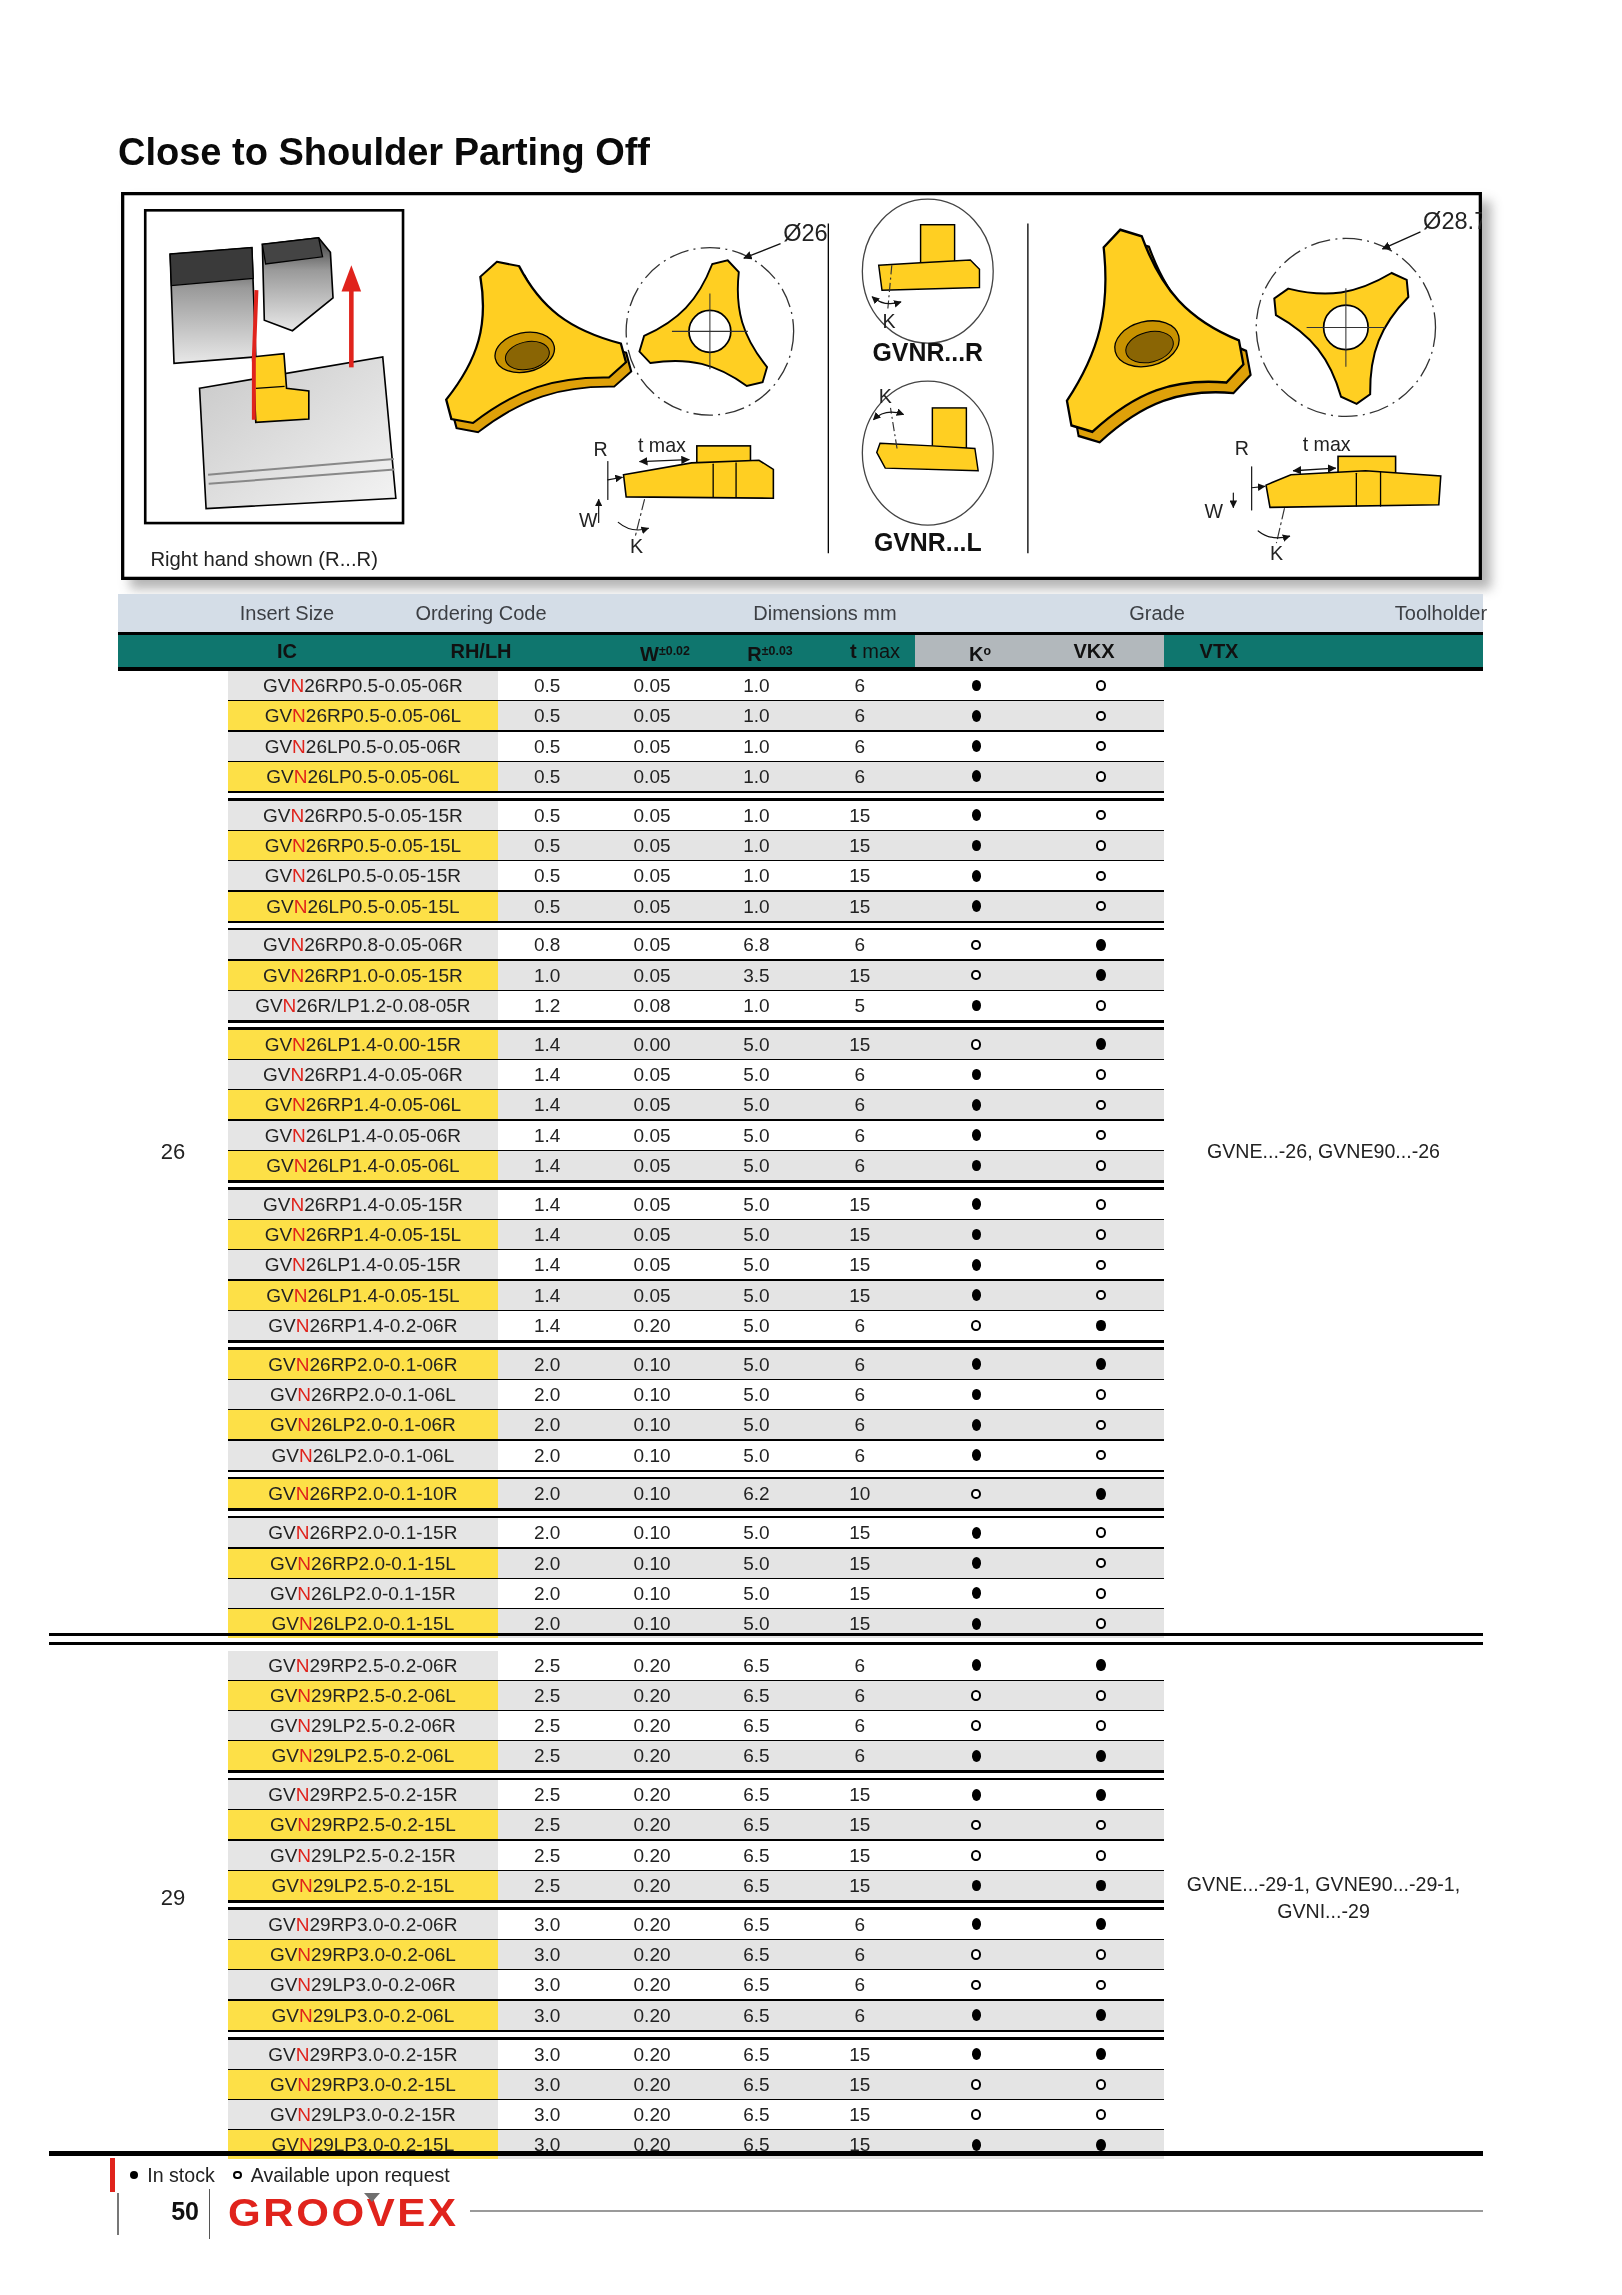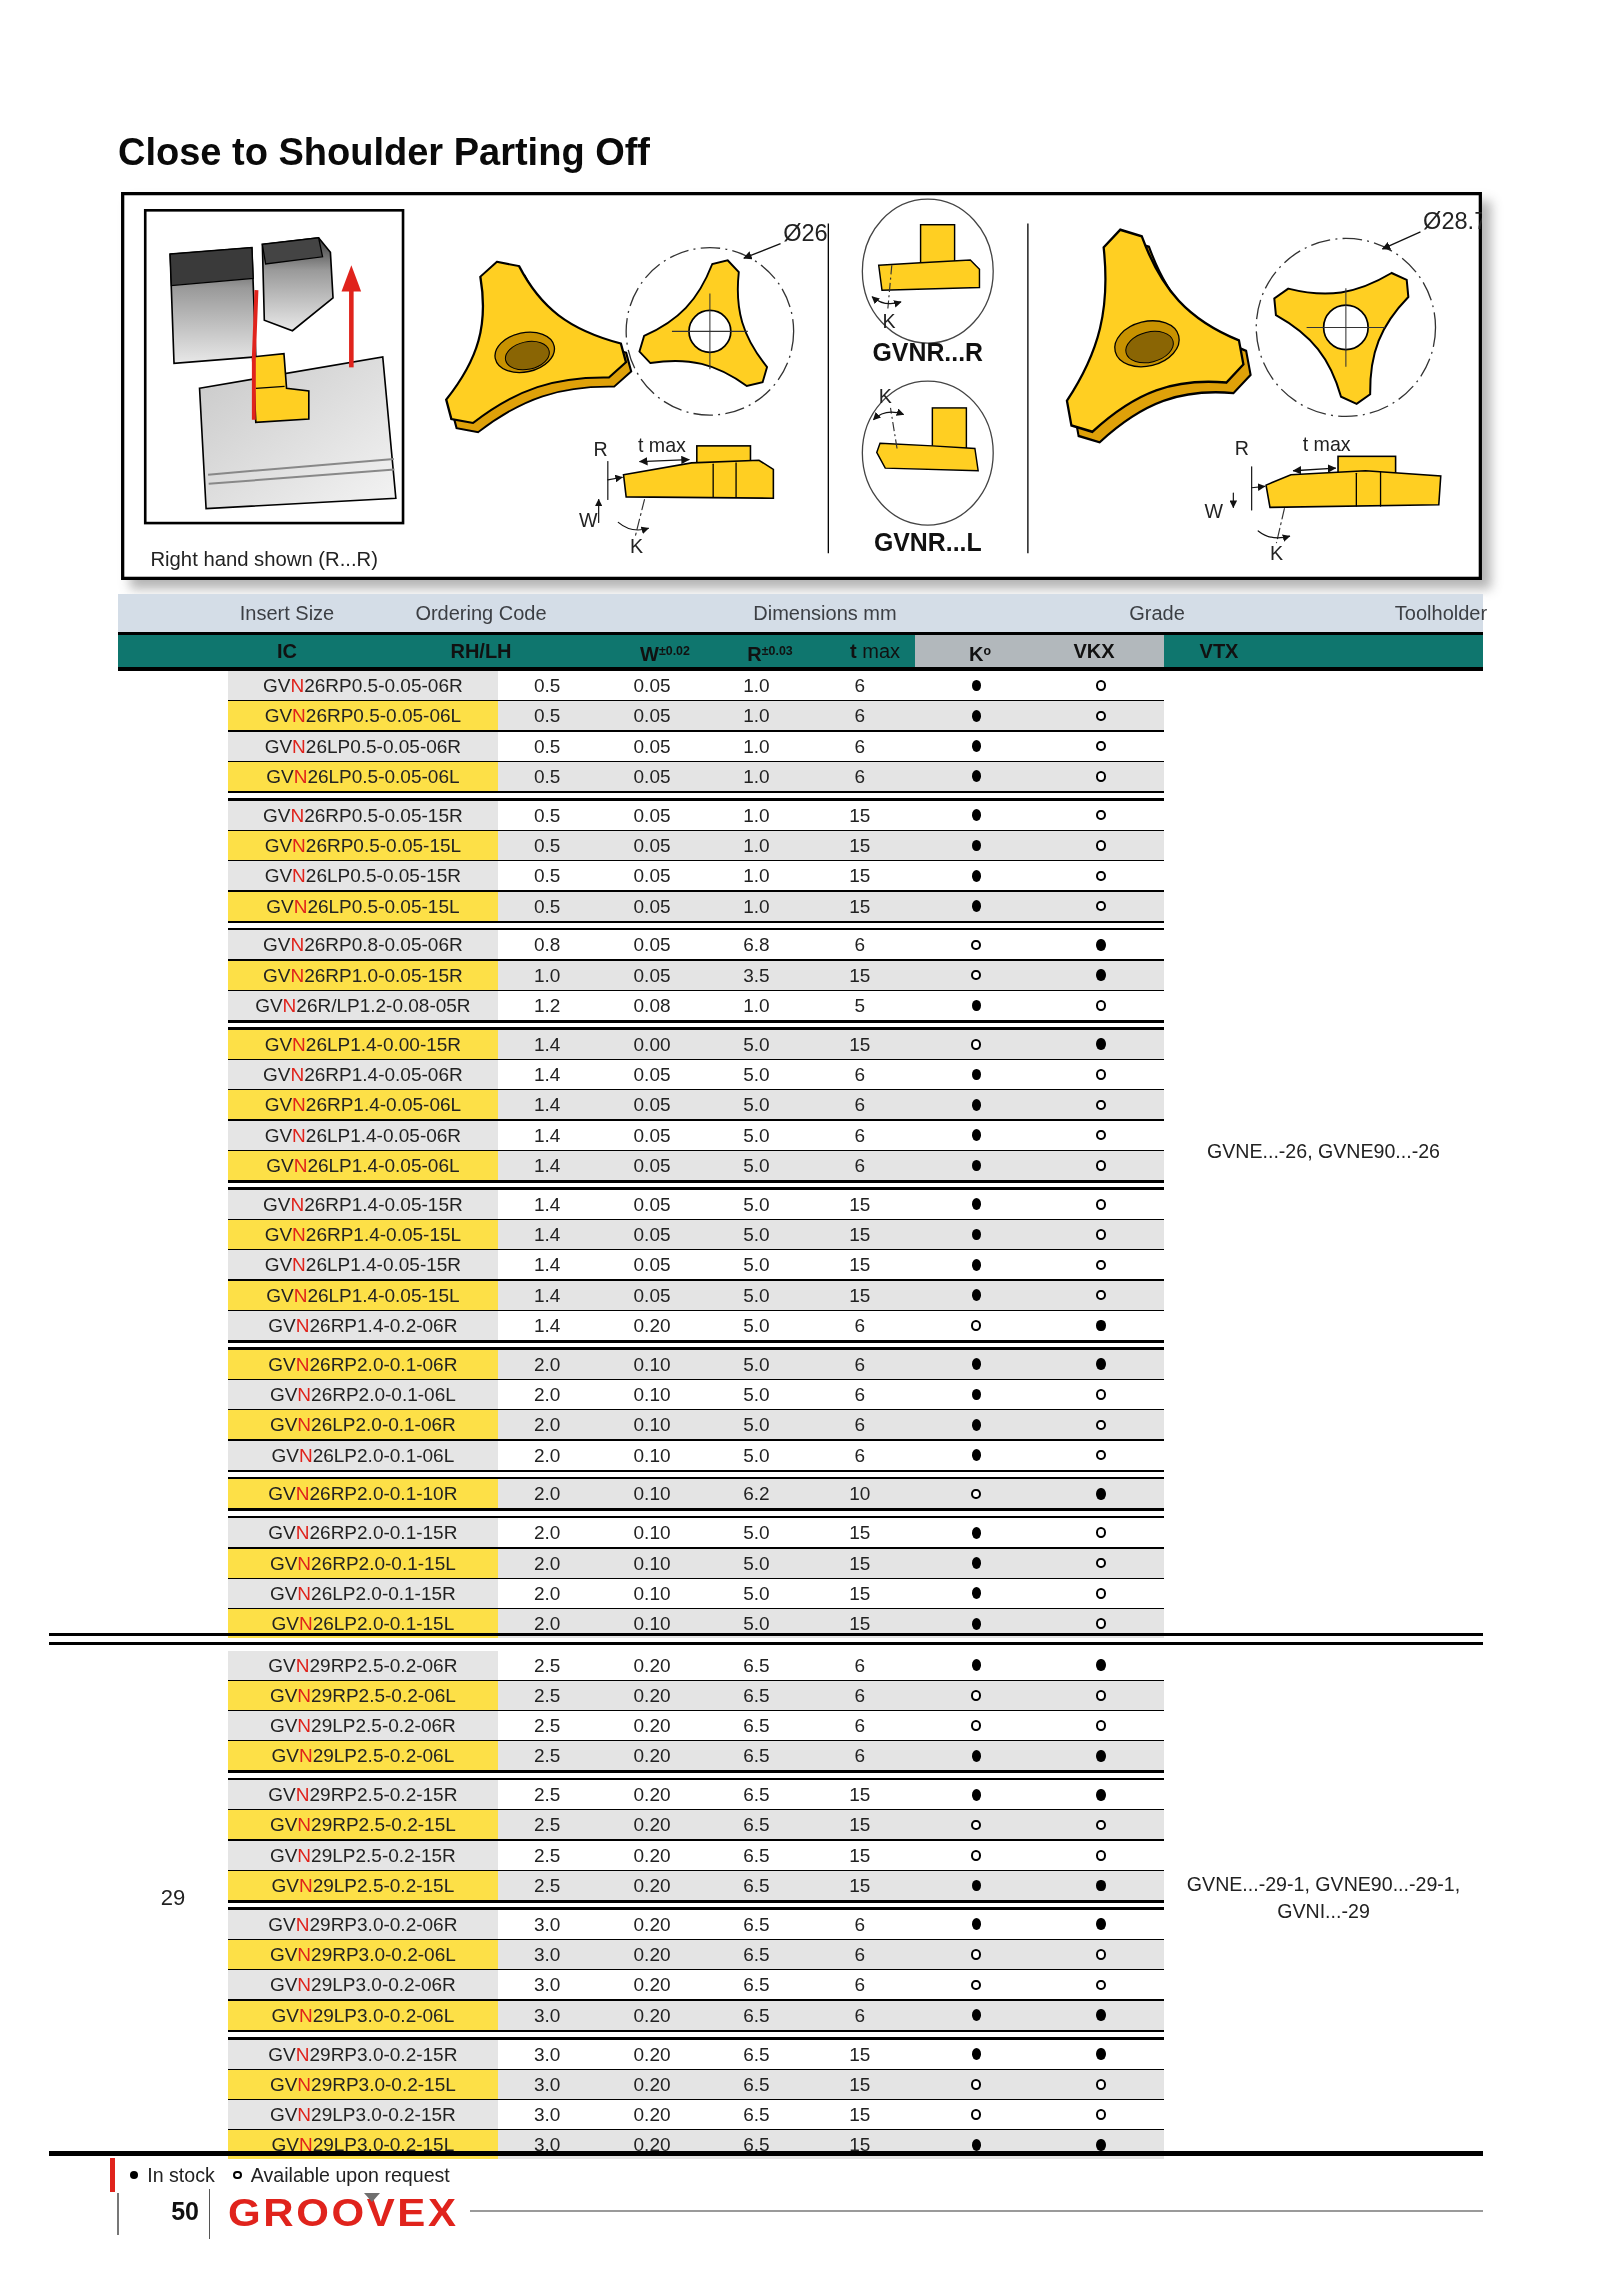--- a/index.html
+++ b/index.html
@@ -936,20 +936,21 @@
       </div>
     </div>
 
   <div class="section-sep">
       <div class="b"></div>
       <div class="g"></div>
       <div class="b"></div>
     </div>
   <div class="bottom-rule"></div>
 
+  <div class="size-col size-26">26</div>
   <div class="size-col size-29">29</div>
   <div class="tool-col tool-26">
     <span>GVNE...-26, GVNE90...-26</span>
   </div>
   <div class="tool-col tool-29">
     <span>GVNE...-29-1, GVNE90...-29-1,</span>
     <span>GVNI...-29</span>
   </div>
 
   <div class="legend">

